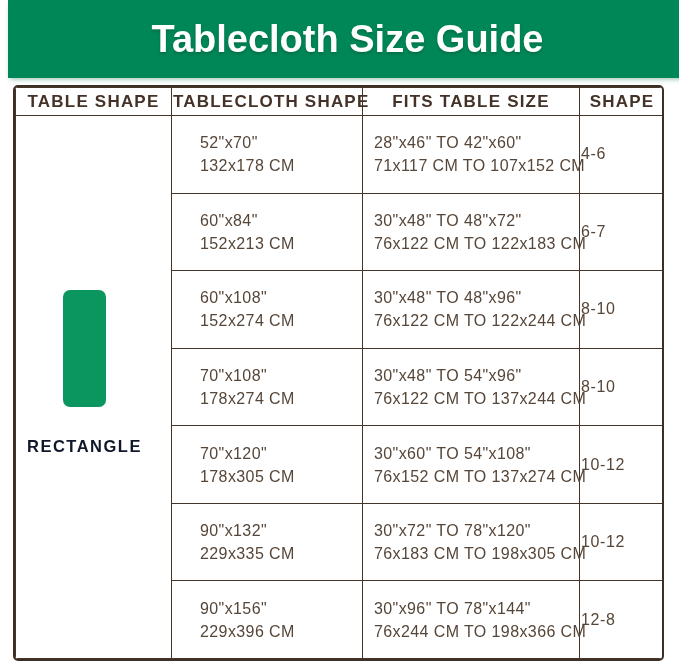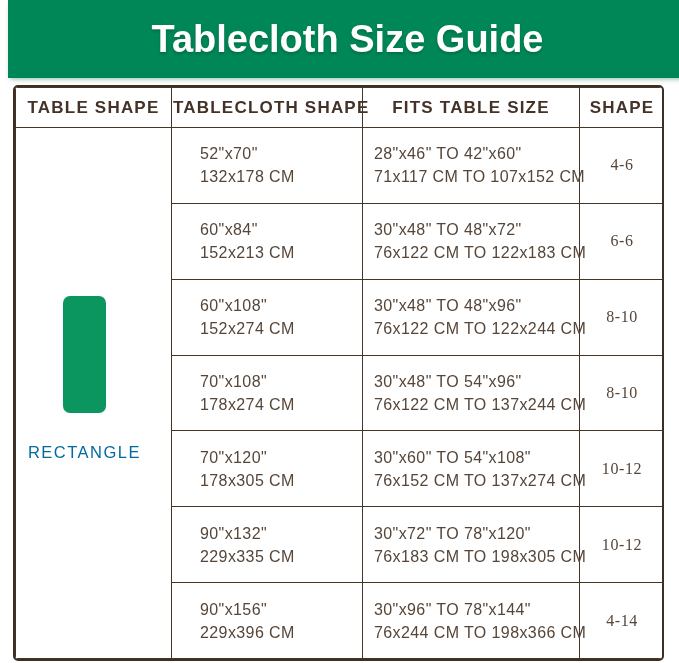--- a/index.html
+++ b/index.html
@@ -41,55 +41,55 @@
   table.size-table {
     width:100%; height:100%;
     border-collapse:collapse;
     table-layout:fixed;
   }
   .size-table th, .size-table td {
     border:1px solid #453528;
     box-sizing:border-box;
   }
   .size-table th {
-    height:40px;
+    height:28px;
     font-size:17px;
     font-weight:bold;
     color:#443228;
     letter-spacing:1.2px;
     text-align:center;
     white-space:nowrap;
   }
   .size-table td {
     font-size:16px;
     color:#564639;
     letter-spacing:0.4px;
     vertical-align:middle;
   }
   td.c-size { padding-left:28px; }
   td.c-fits { padding-left:11px; }
-  td.c-seats { text-align:center; letter-spacing:0.6px;font-family:Liberation Serif, serif; }
+  td.c-seats { text-align:left; letter-spacing:0.6px; }
   .cell-line { line-height:23px; white-space:nowrap; }
 
   
   td.shape-cell { text-align:center; }
   .shape-group {
     display:inline-block;
     transform:translate(-9px,-14px);
   }
   .rect-shape {
     width:43px; height:117px;
     background:#0b9660;
     border-radius:7px;
     margin:0 auto 30px auto;
   }
   .shape-label {
     font-size:16.5px;
-    font-weight:normal;
-    color:#0369a1;
+    font-weight:bold;
+    color:#0f172a;
     letter-spacing:1.5px;
     white-space:nowrap;
   }
 </style>
 </head>
 <body>
 
 <div class="banner" style="background: rgb(0, 135, 87);">
   <h1 class="banner-title" style="color: rgb(255, 255, 255);">Tablecloth Size Guide</h1>
 </div>
@@ -130,21 +130,21 @@
       </tr>
       <tr>
         <td class="c-size">
           <div class="cell-line">60"x84"</div>
           <div class="cell-line">152x213 CM</div>
         </td>
         <td class="c-fits">
           <div class="cell-line">30"x48" TO 48"x72"</div>
           <div class="cell-line">76x122 CM TO 122x183 CM</div>
         </td>
-        <td class="c-seats">6-6</td>
+        <td class="c-seats">6-7</td>
       </tr>
       <tr>
         <td class="c-size">
           <div class="cell-line">60"x108"</div>
           <div class="cell-line">152x274 CM</div>
         </td>
         <td class="c-fits">
           <div class="cell-line">30"x48" TO 48"x96"</div>
           <div class="cell-line">76x122 CM TO 122x244 CM</div>
         </td>
@@ -185,17 +185,17 @@
       </tr>
       <tr>
         <td class="c-size">
           <div class="cell-line">90"x156"</div>
           <div class="cell-line">229x396 CM</div>
         </td>
         <td class="c-fits">
           <div class="cell-line">30"x96" TO 78"x144"</div>
           <div class="cell-line">76x244 CM TO 198x366 CM</div>
         </td>
-        <td class="c-seats">4-14</td>
+        <td class="c-seats">12-8</td>
       </tr>
     </tbody>
   </table>
 </div>
 
 </body></html>

